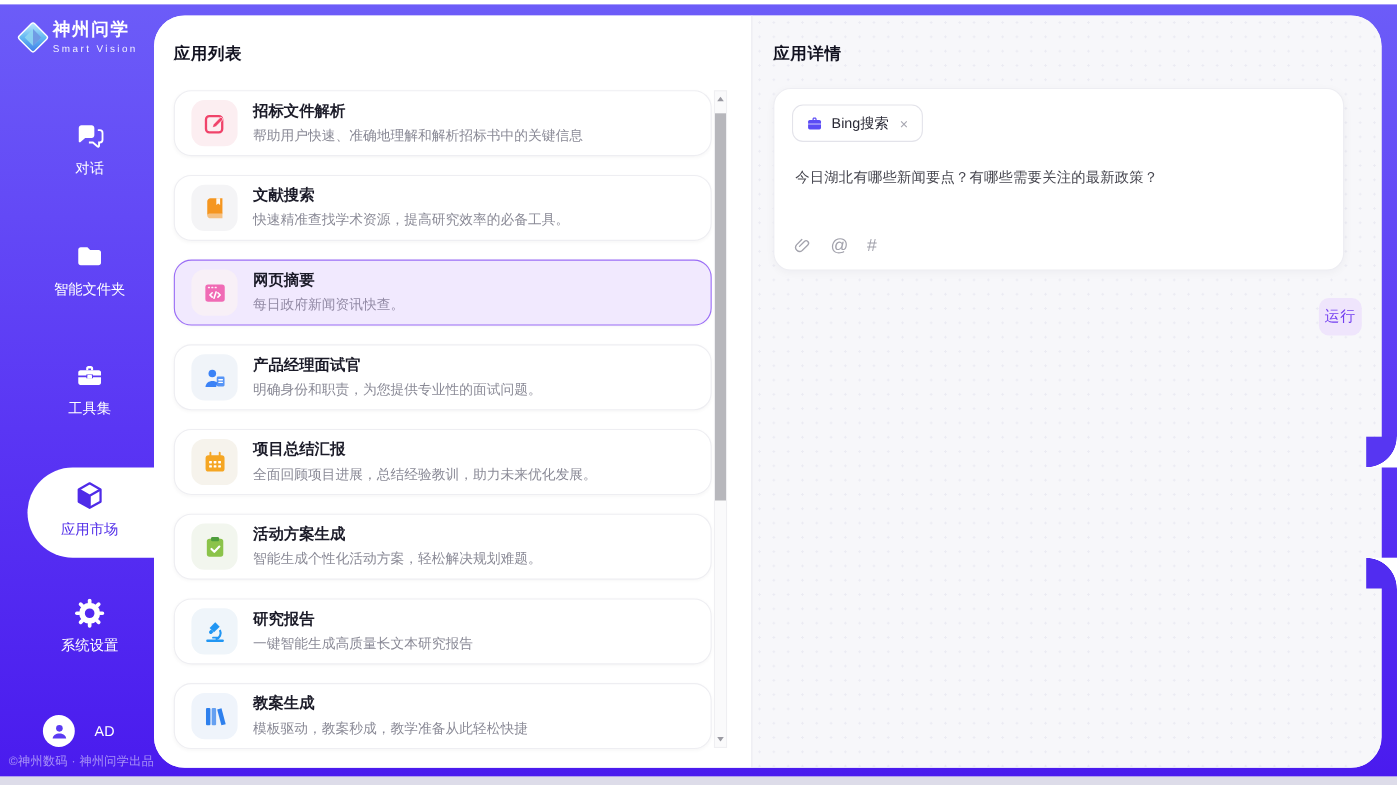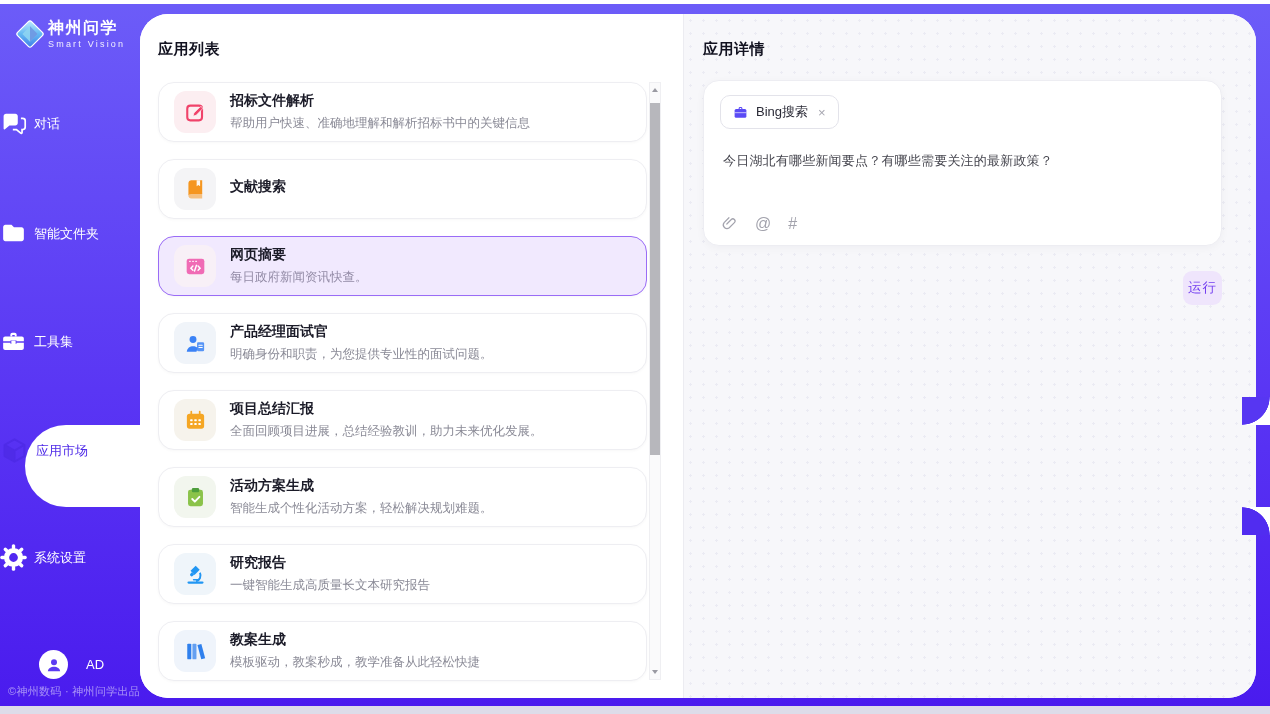--- a/index.html
+++ b/index.html
@@ -16,21 +16,21 @@
   }
   .bottom-strip{position:absolute;left:0;bottom:0;width:100%;height:8px;background:#DDDCE9}
 
   
   .sidebar{position:absolute;left:0;top:0;width:140px;height:100%}
   .logo{position:absolute;top:12px;left:12px;display:flex;align-items:center;}
   .logo-cn{color:#fff;font-weight:bold;font-size:16px;letter-spacing:1.5px;line-height:1.1}
   .logo-en{color:rgba(255,255,255,.9);font-size:9px;letter-spacing:2.2px;margin-top:2px}
 
   .nav-item{
-    position:absolute;left:0;width:163px;display:flex;flex-direction:row;
+    position:absolute;left:0;width:163px;display:flex;flex-direction:column;
     align-items:center;gap:7px;color:#fff;font-size:13px;cursor:pointer;z-index:3;
   }
   .nav-item svg{display:block}
   #nav0{top:106px}#nav1{top:216px}#nav2{top:324px}#nav3{top:432px}#nav4{top:540px}
   .nav-item .u{text-underline-offset:3px}
   #nav3{color:#4F2BE8}
   
   .active-bubble{position:absolute;left:25px;top:421px;width:115px;height:82px;background:#fff;border-radius:41px 0 0 41px;z-index:2}
   .curve{position:absolute;right:0;width:28px;height:28px;z-index:2}
   .curve.top{top:393px;background:radial-gradient(circle 28px at 0 0,#5736F2 98%,#fff 100%)}
@@ -90,21 +90,21 @@
     position:absolute;top:14px;left:16px;display:inline-flex;align-items:center;gap:8px;
     padding:7px 12px;background:#fff;border:1px solid #E3E3EA;border-radius:10px;
     font-size:13px;color:#2A2A36;cursor:pointer;
   }
   .tag-x{color:#A6A6B0;font-size:13px;margin-left:2px;cursor:pointer;line-height:1}
   .query{position:absolute;top:71px;left:19px;right:18px;font-size:13px;color:#46464F;letter-spacing:.2px;cursor:text}
   .tools{position:absolute;bottom:13px;left:17px;display:flex;gap:17px;align-items:center;color:#A3A3AD}
   .tool-glyph{font-size:16px;line-height:1;cursor:pointer;color:#A3A3AD}
   .tools svg{cursor:pointer}
   .run-btn{
-    position:absolute;top:257px;right:34px;background:#EFE5FC;color:#7440F0;
+    position:absolute;top:257px;right:18px;background:#EFE5FC;color:#7440F0;
     font-size:13.5px;padding:8px 5px;border-radius:9px;cursor:pointer;letter-spacing:1px;
   }
 </style>
 </head>
 <body>
 
 <div class="frame">
 
   <div class="sidebar">
 
@@ -224,20 +224,21 @@
         <div class="card">
           <div class="icon-box ib2">
             <svg class="ci2" width="23" height="23" viewBox="0 0 24 24" style="color:#F59620">
               <path d="M4.6 5.4c0-1.7 1.4-3.1 3.1-3.1H19v14.4H7.7c-1.2 0-2.2.5-3.1 1.3z" fill="currentColor"></path>
               <path d="M4.6 18.6c0-1.4 1.4-2.5 3.1-2.5H19v5.3H7.7c-1.7 0-3.1-1.2-3.1-2.8z" fill="currentColor" opacity=".55"></path>
               <path d="M13.2 2.3h3.6v6.4l-1.8-1.4-1.8 1.4z" fill="#fff" opacity=".92"></path>
             </svg>
           </div>
           <div class="card-text">
             <div class="card-title">文献搜索</div>
+            <div class="card-desc">快速精准查找学术资源，提高研究效率的必备工具。</div>
           </div>
         </div>
 
         <div class="card selected">
           <div class="icon-box ib3">
             <svg class="ci3" width="23" height="23" viewBox="0 0 24 24" style="color:#F06BB5">
               <rect x="2.8" y="3.8" width="18.4" height="16.4" rx="2.6" fill="currentColor"></rect>
               <g fill="#fff" opacity=".9">
                 <rect x="5.2" y="6" width="2" height="1.4" rx=".5"></rect>
                   <rect x="8.4" y="6" width="2" height="1.4" rx=".5"></rect>

